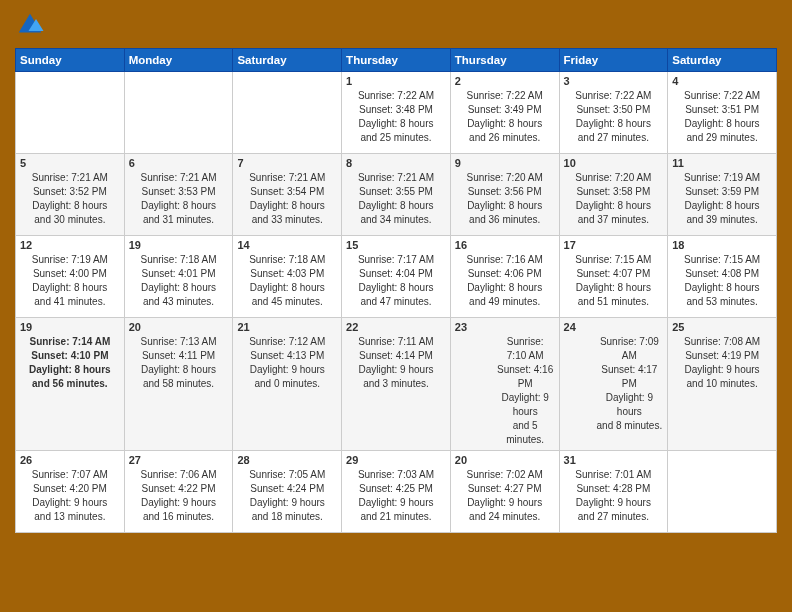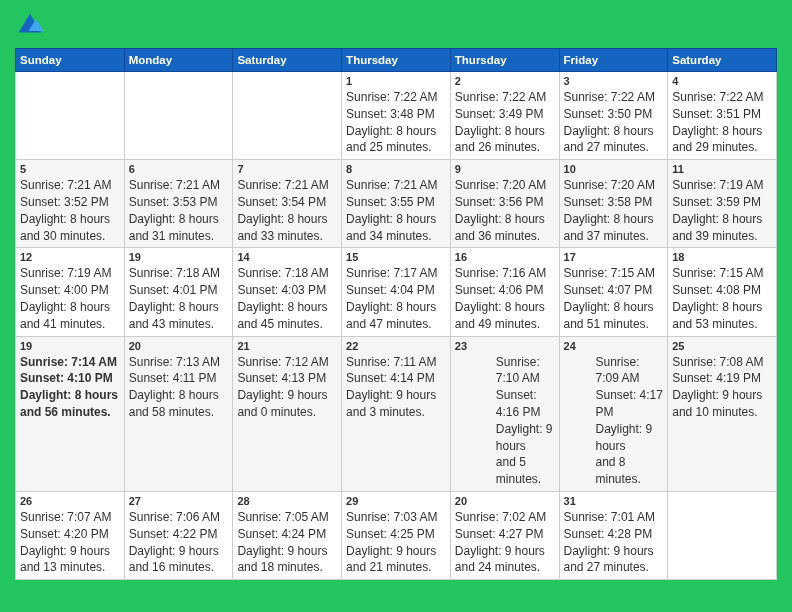--- a/index.html
+++ b/index.html
@@ -6,21 +6,21 @@
     body {
       width: 792px;
       height: 612px;
       font-family: Arial, sans-serif;
       background: #fff;
       overflow: hidden;
     }
     .page {
       width: 792px;
       height: 612px;
-      background: #22c55e;
+      background: #a16207;
       padding: 10px 15px;
     }
     .header {
       display: flex;
       justify-content: space-between;
       align-items: flex-start;
       margin-bottom: 8px;
     }
     .logo {
       display: flex;
@@ -85,23 +85,24 @@
       background: #f5f5f5;
     }
     .day-number {
       font-size: 11px;
       font-weight: bold;
       color: #333;
       display: block;
       margin-bottom: 2px;
     }
     .day-info {
-      font-size: 12px;
+      font-size: 10px;
       line-height: 1.4;
       color: #333;
+      text-align: center;
     }
     .empty-cell {
       background: #fff !important;
     }
   </style>
 </head>
 <body>
 
 <div class="page">
   <div class="header">

